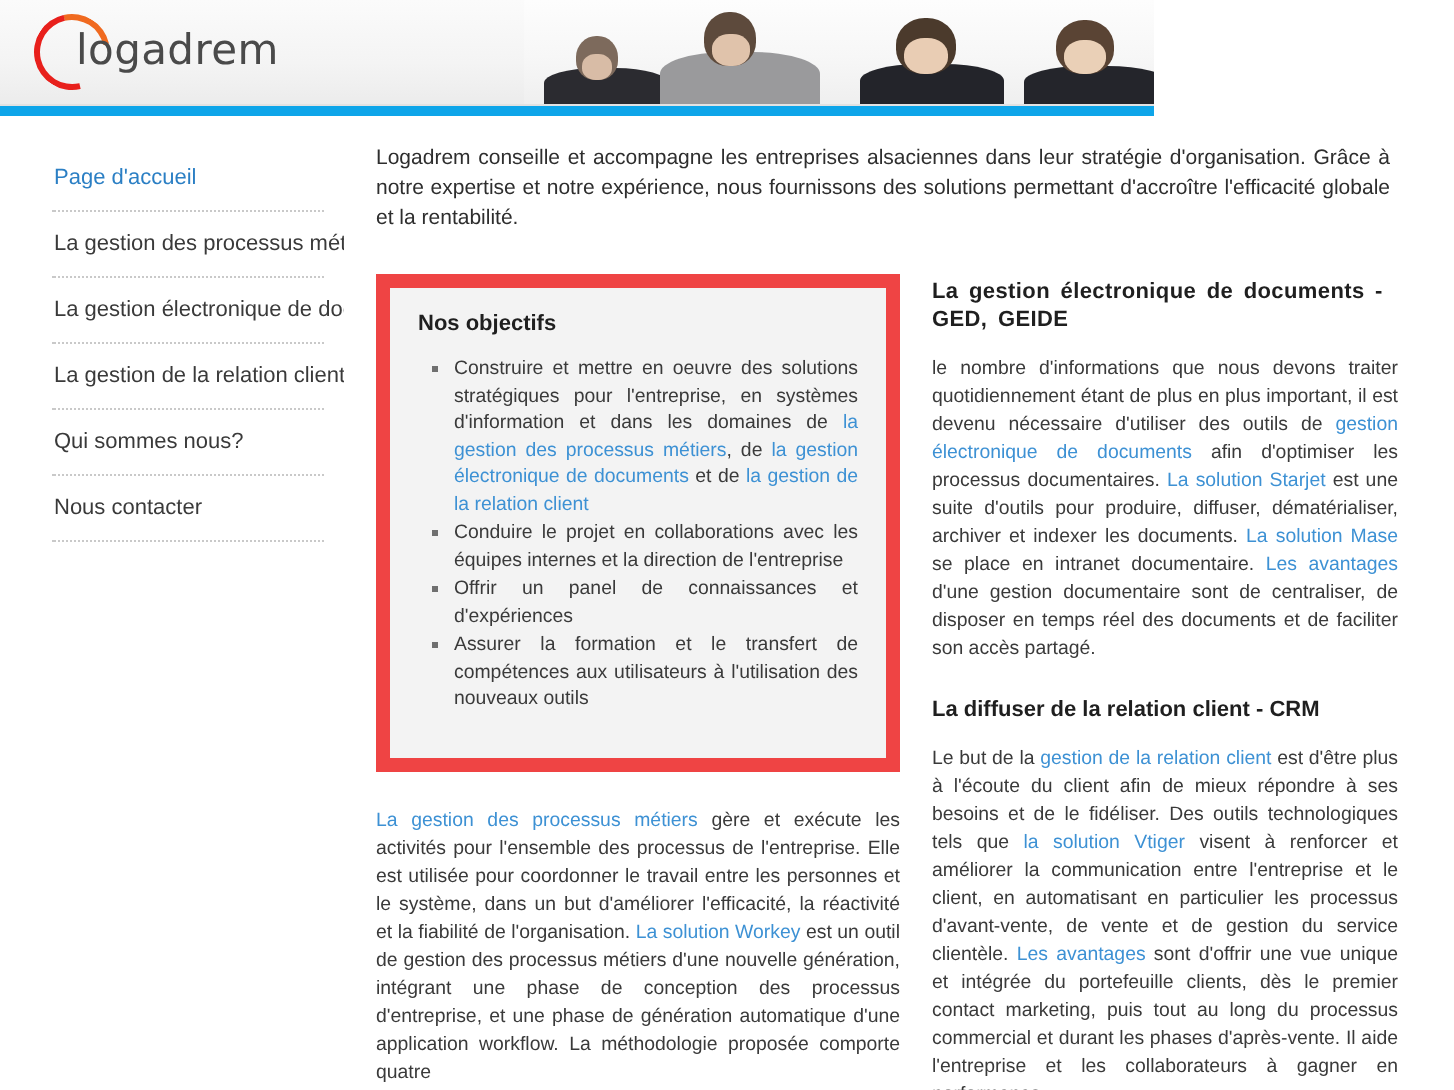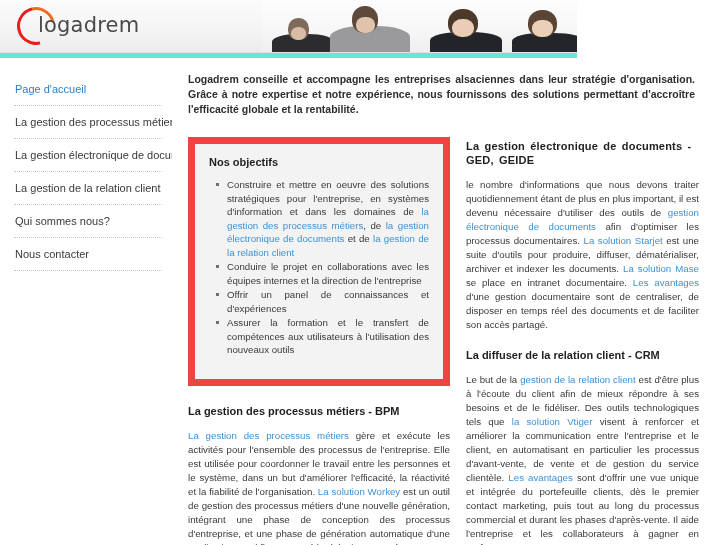--- a/index.html
+++ b/index.html
@@ -15,21 +15,21 @@
     width: 727px; height: 545px;
     overflow: hidden;
     background: #ffffff;
   }
 
   
   .header {
     position: absolute;
     left: 0; top: 0;
     width: 577px; height: 58px;
-    background: #5eead4;
+    background: #0ea5e9;
     overflow: hidden;
     text-decoration: underline;
   }
   .header-band {
     position: absolute;
     left: 0; top: 0;
     width: 727px; height: 52px;
     background: linear-gradient(180deg,#fbfbfb 0%,#f4f4f4 60%,#ececec 100%);
   }
 
@@ -114,21 +114,21 @@
     width: 727px; height: 1px;
     background: #e2e2e2;
   }
 
   
   .sidebar {
     position: absolute;
     left: 0; top: 58px;
     width: 172px; height: 487px;
     background: #ffffff;
-    padding: 20px 0 0 4px;
+    padding: 20px 0 0 16px;
   }
   .nav-item {
     position: relative;
     display: block;
     height: 22px;
     line-height: 22px;
     padding: 0 10px 0 11px;
     font-size: 11px;
     color: #3a3a3a;
     text-decoration: none;
@@ -149,21 +149,21 @@
     width: 555px; height: 487px;
     background: #ffffff;
     padding: 14px 30px 0 16px;
   }
 
   .intro {
     font-size: 10.5px;
     line-height: 15px;
     color: #2e2e2e;
     text-align: justify;
-    font-weight: 700;
+    font-weight: 400;
     margin: 0 0 20px 0;
     padding-right: 2px;
   }
 
   .cols {
     position: relative;
     display: flex;
     gap: 16px;
     align-items: flex-start;
   }
@@ -302,21 +302,20 @@
           <h2 class="card-title">Nos objectifs</h2>
           <ul>
             <li><span>Construire et mettre en oeuvre des solutions stratégiques pour l'entreprise, en systèmes d'information et dans les domaines de </span><a class="lnk" href="#">la gestion des processus métiers</a><span>, de </span><a class="lnk" href="#">la gestion électronique de documents</a><span> et de </span><a class="lnk" href="#">la gestion de la relation client</a></li>
             <li>Conduire le projet en collaborations avec les équipes internes et la direction de l'entreprise</li>
             <li>Offrir un panel de connaissances et d'expériences</li>
             <li>Assurer la formation et le transfert de compétences aux utilisateurs à l'utilisation des nouveaux outils</li>
           </ul>
         </section>
 
         <section>
-          <h2 class="sec-title">La gestion des processus métiers - BPM</h2>
           <p class="body-text"><a class="lnk" href="#">La gestion des processus métiers</a><span> gère et exécute les activités pour l'ensemble des processus de l'entreprise. Elle est utilisée pour coordonner le travail entre les personnes et le système, dans un but d'améliorer l'efficacité, la réactivité et la fiabilité de l'organisation. </span><a class="lnk" href="#">La solution Workey</a><span> est un outil de gestion des processus métiers d'une nouvelle génération, intégrant une phase de conception des processus d'entreprise, et une phase de génération automatique d'une application workflow. La méthodologie proposée comporte quatre </span></p>
         </section>
 
       </div>
 
       <div class="col-right">
 
         <section>
           <h2 class="sec-title spaced">La gestion électronique de documents - GED, GEIDE</h2>
           <p class="body-text"><span>le nombre d'informations que nous devons traiter quotidiennement étant de plus en plus important, il est devenu nécessaire d'utiliser des outils de </span><a class="lnk" href="#">gestion électronique de documents</a><span> afin d'optimiser les processus documentaires. </span><a class="lnk" href="#">La solution Starjet</a><span> est une suite d'outils pour produire, diffuser, dématérialiser, archiver et indexer les documents. </span><a class="lnk" href="#">La solution Mase</a><span> se place en intranet documentaire. </span><a class="lnk" href="#">Les avantages</a><span> d'une gestion documentaire sont de centraliser, de disposer en temps réel des documents et de faciliter son accès partagé.</span></p>

